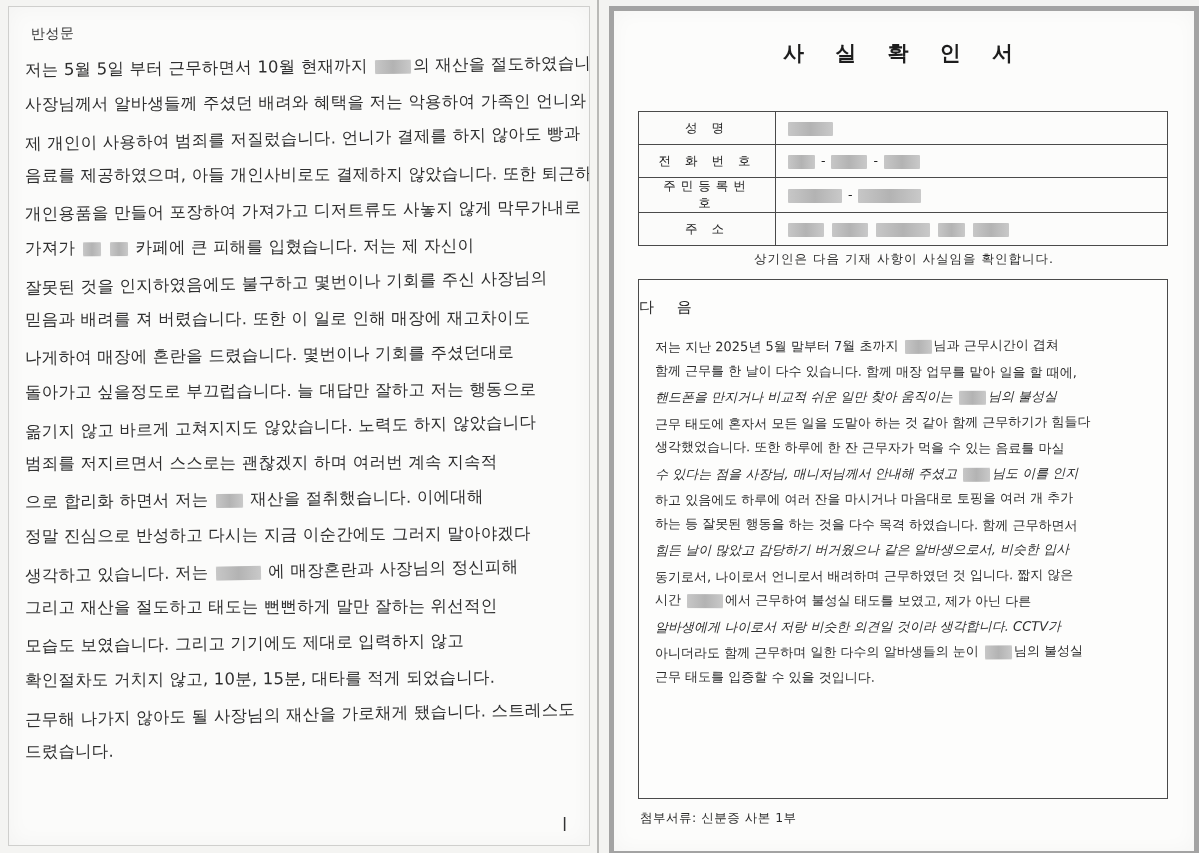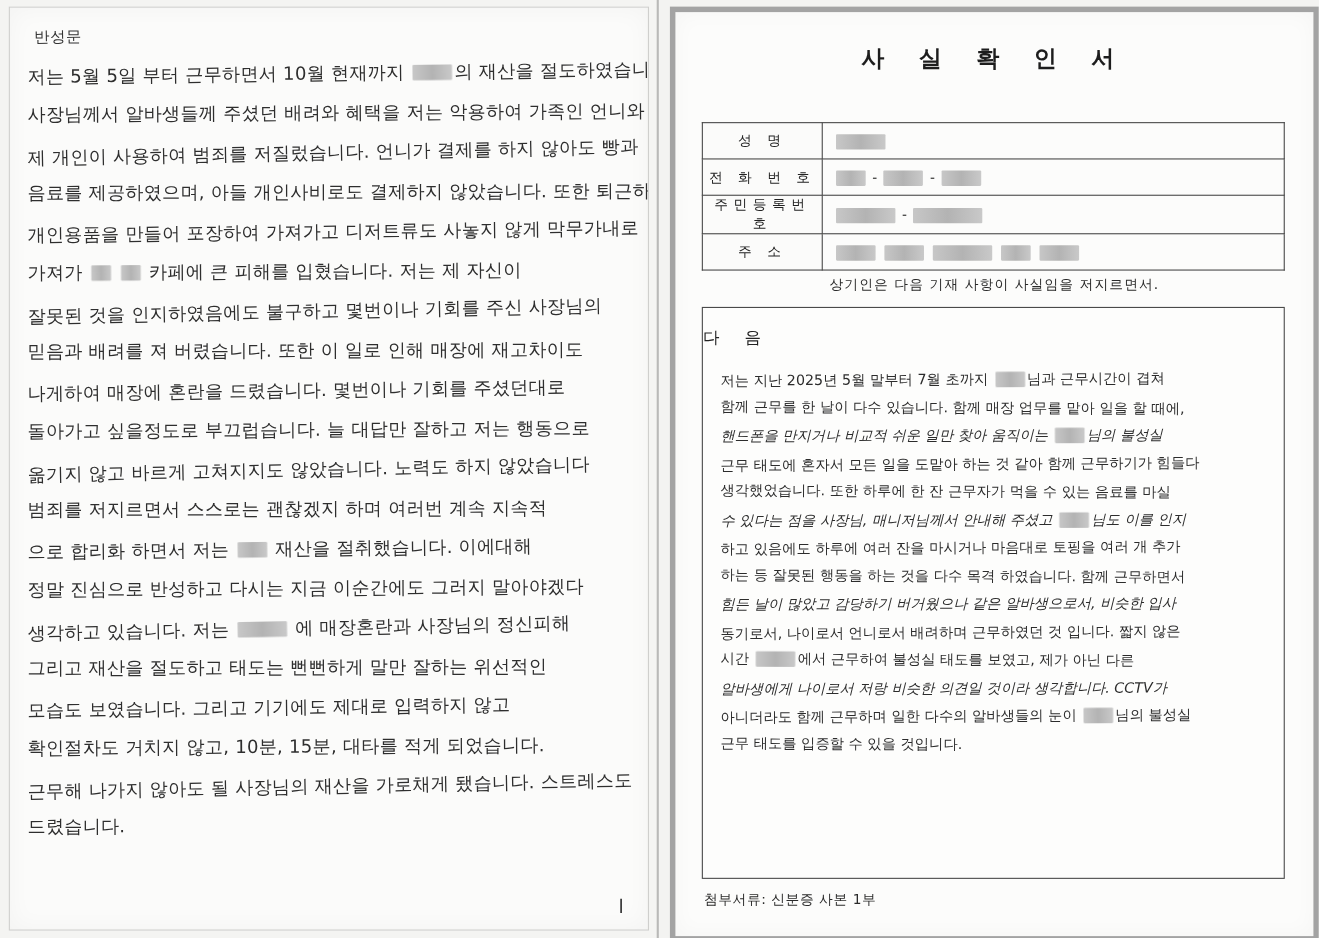--- a/index.html
+++ b/index.html
@@ -159,21 +159,21 @@
   .info-table td {
     border: 1px solid #4a4a4a;
     height: 30px;
     color: #222;
   }
   .info-table td.lbl {
     width: 104px;
     text-align: center;
     letter-spacing: 5px;
     background: #fbfbfa;
-    padding: 0 2px;
+    padding: 0 16px;
   }
   .info-table td.val {
     padding-left: 10px;
   }
   .confirm-line {
     position: absolute;
     left: 0;
     right: 0;
     top: 240px;
     text-align: center;
@@ -283,21 +283,21 @@
               <td class="lbl">주민등록번호</td>
               <td class="val blur-soft"><span class="redact" style="width: 54px;"></span> - <span class="redact" style="width: 63px;"></span></td>
             </tr>
             <tr>
               <td class="lbl">주     소</td>
               <td class="val blur-soft"><span class="redact" style="width: 36px;"></span> <span class="redact" style="width: 36px;"></span> <span class="redact" style="width: 54px;"></span> <span class="redact" style="width: 27px;"></span> <span class="redact" style="width: 36px;"></span></td>
             </tr>
           </tbody>
       </table>
 
-      <div class="confirm-line">상기인은 다음 기재 사항이 사실임을 저지르면서.</div>
+      <div class="confirm-line">상기인은 다음 기재 사항이 사실임을 확인합니다.</div>
 
       <div class="content-box">
         <div class="content-head">다      음</div>
         <div class="content-body" id="right-lines">
             <div class="rline t1">저는 지난 2025년 5월 말부터 7월 초까지 <span class="redact" style="width: 27px;"></span>님과 근무시간이 겹쳐</div>
             <div class="rline t2">함께 근무를 한 날이 다수 있습니다. 함께 매장 업무를 맡아 일을 할 때에,</div>
             <div class="rline t3">핸드폰을 만지거나 비교적 쉬운 일만 찾아 움직이는 <span class="redact" style="width: 27px;"></span>님의 불성실</div>
             <div class="rline t1">근무 태도에 혼자서 모든 일을 도맡아 하는 것 같아 함께 근무하기가 힘들다</div>
             <div class="rline t2">생각했었습니다. 또한 하루에 한 잔 근무자가 먹을 수 있는 음료를 마실</div>
             <div class="rline t3">수 있다는 점을 사장님, 매니저님께서 안내해 주셨고 <span class="redact" style="width: 27px;"></span>님도 이를 인지</div>

